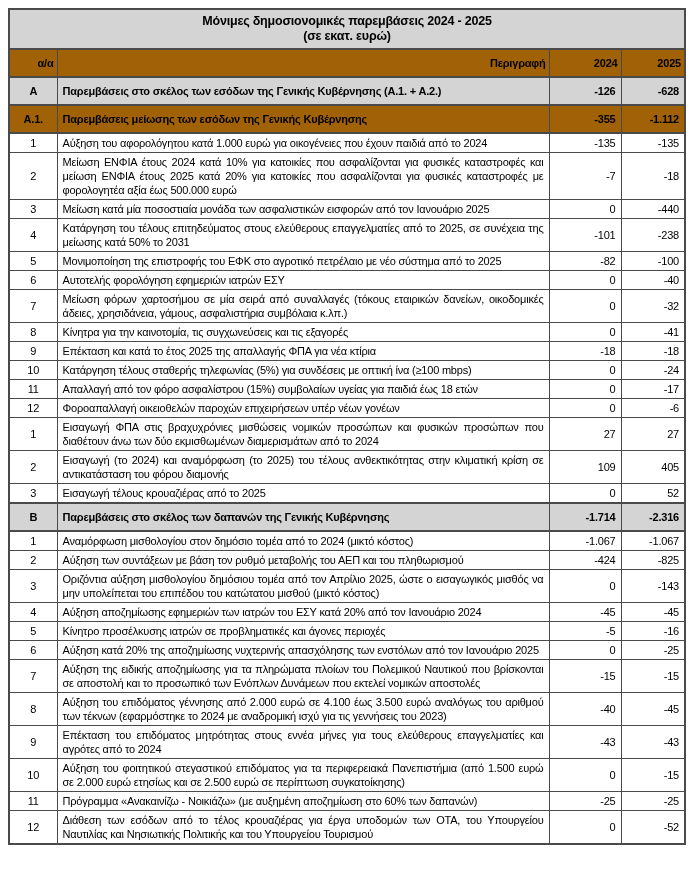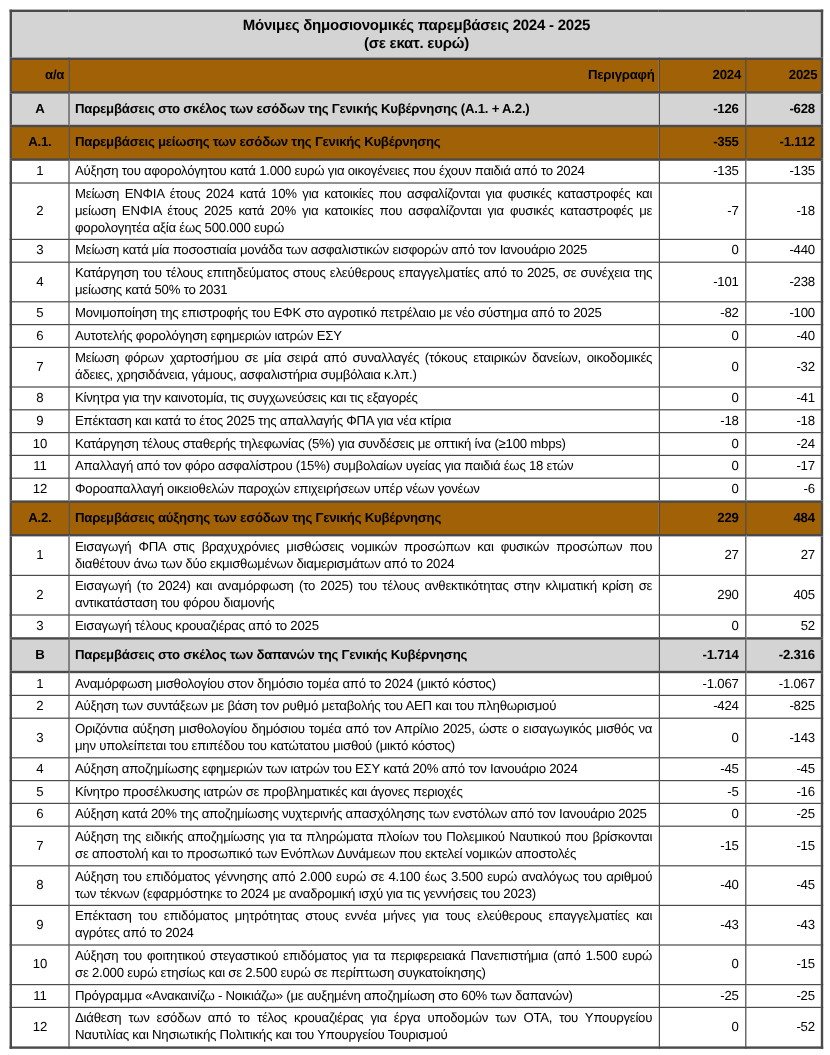--- a/index.html
+++ b/index.html
@@ -181,36 +181,30 @@
           <td class="desc-cell">Απαλλαγή από τον φόρο ασφαλίστρου (15%) συμβολαίων υγείας για παιδιά έως 18 ετών</td>
           <td class="val-cell">0</td>
           <td class="val-cell">-17</td>
         </tr>
         <tr class="row-item">
           <td class="id-cell">12</td>
           <td class="desc-cell">Φοροαπαλλαγή οικειοθελών παροχών επιχειρήσεων υπέρ νέων γονέων</td>
           <td class="val-cell">0</td>
           <td class="val-cell">-6</td>
         </tr>
-        <tr class="row-subsection">
-          <td class="id-cell">Α.2.</td>
-          <td class="desc-cell">Παρεμβάσεις αύξησης των εσόδων της Γενικής Κυβέρνησης</td>
-          <td class="val-cell">229</td>
-          <td class="val-cell">484</td>
-        </tr>
         <tr class="row-item">
           <td class="id-cell">1</td>
           <td class="desc-cell">Εισαγωγή ΦΠΑ στις βραχυχρόνιες μισθώσεις νομικών προσώπων και φυσικών προσώπων που διαθέτουν άνω των δύο εκμισθωμένων διαμερισμάτων από το 2024</td>
           <td class="val-cell">27</td>
           <td class="val-cell">27</td>
         </tr>
         <tr class="row-item">
           <td class="id-cell">2</td>
           <td class="desc-cell">Εισαγωγή (το 2024) και αναμόρφωση (το 2025) του τέλους ανθεκτικότητας στην κλιματική κρίση σε αντικατάσταση του φόρου διαμονής</td>
-          <td class="val-cell">290</td>
+          <td class="val-cell">109</td>
           <td class="val-cell">405</td>
         </tr>
         <tr class="row-item">
           <td class="id-cell">3</td>
           <td class="desc-cell">Εισαγωγή τέλους κρουαζιέρας από το 2025</td>
           <td class="val-cell">0</td>
           <td class="val-cell">52</td>
         </tr>
         <tr class="row-section">
           <td class="id-cell">Β</td>

